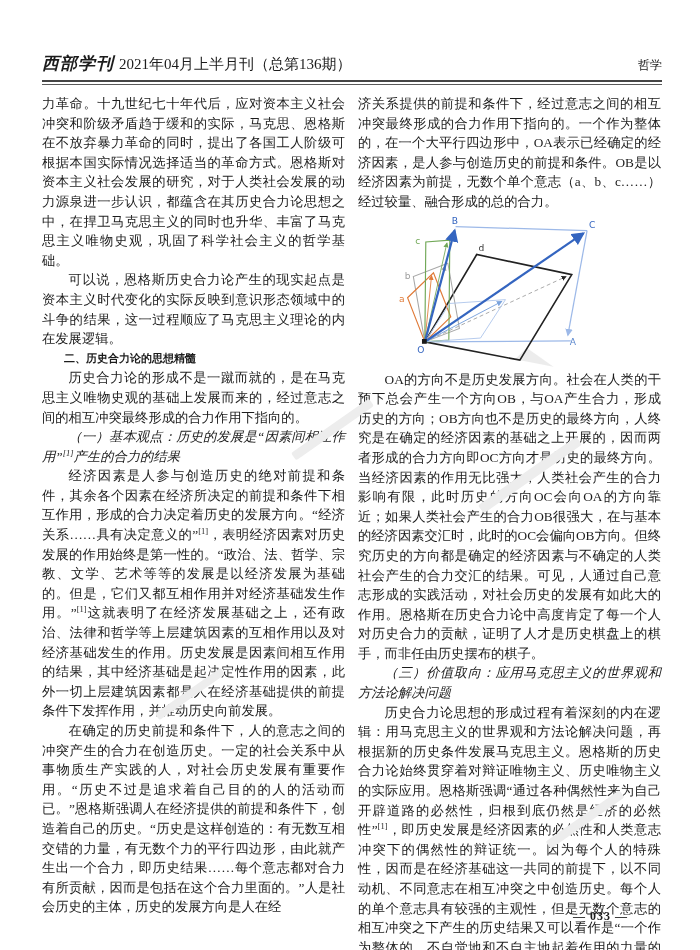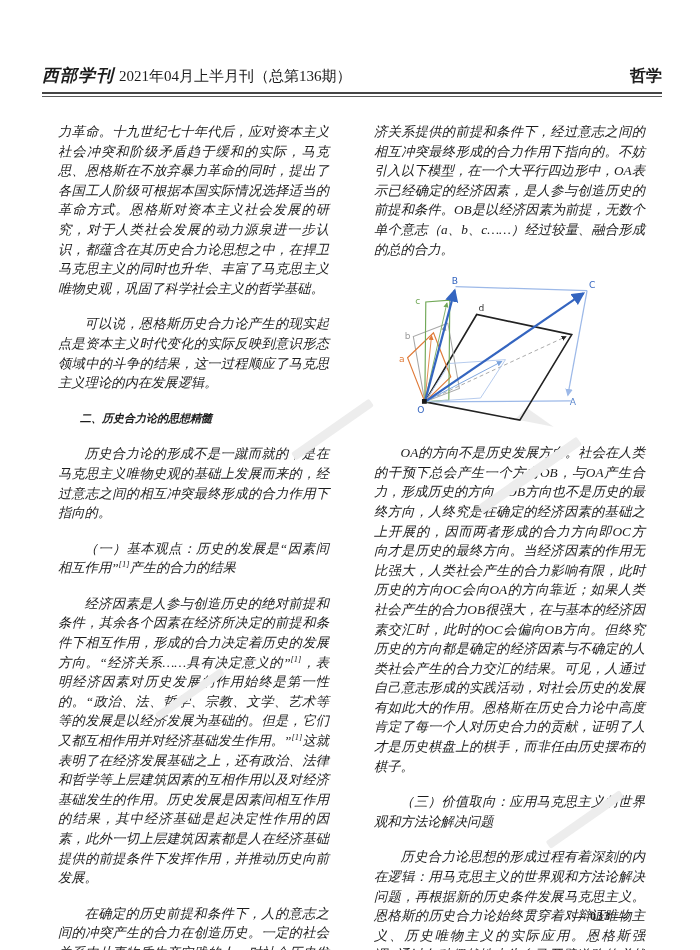--- a/index.html
+++ b/index.html
@@ -3,29 +3,29 @@
 <meta charset="utf-8">
 <style>
   html,body{margin:0;padding:0;}
   body{
     width:700px;height:950px;background:#ffffff;position:relative;overflow:hidden;
     font-family:"Liberation Serif","DejaVu Serif",serif;color:#1c1c1c;
   }
   .page{position:absolute;inset:0;padding:52px 38px 0 42px;box-sizing:border-box;}
   
   .hdr{display:flex;justify-content:space-between;align-items:baseline;}
-  .hdr-left{display:flex;align-items:baseline;margin-top:12px;}
+  .hdr-left{display:flex;align-items:baseline;}
   .logo{font-weight:bold;font-style:italic;font-size:17px;letter-spacing:1px;}
   .issue{font-size:15px;margin-left:5px;}
-  .cat{font-size:16px;font-weight:bold;}
+  .cat{font-size:12px;}
   .rule{margin-top:5px;height:2px;border-top:2px solid #454545;border-bottom:1px solid #5a5a5a;}
   
   .cols{display:flex;gap:13px;margin-top:9px;}
   .col{width:303px;font-size:13.3px;line-height:19.6px;text-align:justify;}
-  .col p{margin:16px;text-indent:2em;font-style:italic;}
+  .col p{margin:0;text-indent:2em;}
   .col p.cont{text-indent:0;}
   .h-bold{margin:0;font-size:11px;font-weight:bold;text-indent:2em;
           font-family:"Liberation Sans","DejaVu Sans",sans-serif;}
   .h-kai{margin:0;font-style:italic;text-indent:2em;}
   sup.ref{font-size:8.5px;vertical-align:super;line-height:0;}
   
   .fig-wrap{width:288px;margin:3px 0 3px 15px;}
   .fig{display:block;width:288px;height:152px;}
   .fig text{font-family:"DejaVu Sans",sans-serif;font-size:9.5px;}
   
@@ -57,21 +57,21 @@
       <p class="cont">力革命。十九世纪七十年代后，应对资本主义社会冲突和阶级矛盾趋于缓和的实际，马克思、恩格斯在不放弃暴力革命的同时，提出了各国工人阶级可根据本国实际情况选择适当的革命方式。恩格斯对资本主义社会发展的研究，对于人类社会发展的动力源泉进一步认识，都蕴含在其历史合力论思想之中，在捍卫马克思主义的同时也升华、丰富了马克思主义唯物史观，巩固了科学社会主义的哲学基础。</p>
       <p>可以说，恩格斯历史合力论产生的现实起点是资本主义时代变化的实际反映到意识形态领域中的斗争的结果，这一过程顺应了马克思主义理论的内在发展逻辑。</p>
       <p class="h-bold">二、历史合力论的思想精髓</p>
       <p>历史合力论的形成不是一蹴而就的，是在马克思主义唯物史观的基础上发展而来的，经过意志之间的相互冲突最终形成的合力作用下指向的。</p>
       <p class="h-kai">（一）基本观点：历史的发展是“因素间相互作用”<sup class="ref">[1]</sup>产生的合力的结果</p>
       <p>经济因素是人参与创造历史的绝对前提和条件，其余各个因素在经济所决定的前提和条件下相互作用，形成的合力决定着历史的发展方向。“经济关系……具有决定意义的”<sup class="ref">[1]</sup>，表明经济因素对历史发展的作用始终是第一性的。“政治、法、哲学、宗教、文学、艺术等等的发展是以经济发展为基础的。但是，它们又都互相作用并对经济基础发生作用。”<sup class="ref">[1]</sup>这就表明了在经济发展基础之上，还有政治、法律和哲学等上层建筑因素的互相作用以及对经济基础发生的作用。历史发展是因素间相互作用的结果，其中经济基础是起决定性作用的因素，此外一切上层建筑因素都是人在经济基础提供的前提条件下发挥作用，并推动历史向前发展。</p>
       <p>在确定的历史前提和条件下，人的意志之间的冲突产生的合力在创造历史。一定的社会关系中从事物质生产实践的人，对社会历史发展有重要作用。“历史不过是追求着自己目的的人的活动而已。”恩格斯强调人在经济提供的前提和条件下，创造着自己的历史。“历史是这样创造的：有无数互相交错的力量，有无数个力的平行四边形，由此就产生出一个合力，即历史结果……每个意志都对合力有所贡献，因而是包括在这个合力里面的。”人是社会历史的主体，历史的发展方向是人在经</p>
     </div>
 
     <div class="col">
-      <p class="cont">济关系提供的前提和条件下，经过意志之间的相互冲突最终形成的合力作用下指向的。不妨引入以下模型，在一个大平行四边形中，OA表示已经确定的经济因素，是人参与创造历史的前提和条件。OB是以经济因素为前提，无数个单个意志（a、b、c……）经过较量、融合形成的总的合力。</p>
+      <p class="cont">济关系提供的前提和条件下，经过意志之间的相互冲突最终形成的合力作用下指向的。一个作为整体的，在一个大平行四边形中，OA表示已经确定的经济因素，是人参与创造历史的前提和条件。OB是以经济因素为前提，无数个单个意志（a、b、c……）经过较量、融合形成的总的合力。</p>
 
       <div class="fig-wrap">
         <svg class="fig" viewBox="0 0 300 158">
           <defs>
             <marker id="m-blue" markerWidth="7" markerHeight="7" refX="5" refY="3" orient="auto">
               <path d="M0,0 L6,3 L0,6 Z" fill="#3465c0"></path>
               </marker>
             <marker id="m-lblue" markerWidth="7" markerHeight="7" refX="5" refY="3" orient="auto">
               <path d="M0,0 L6,3 L0,6 Z" fill="#9db9e8"></path>
               </marker>

